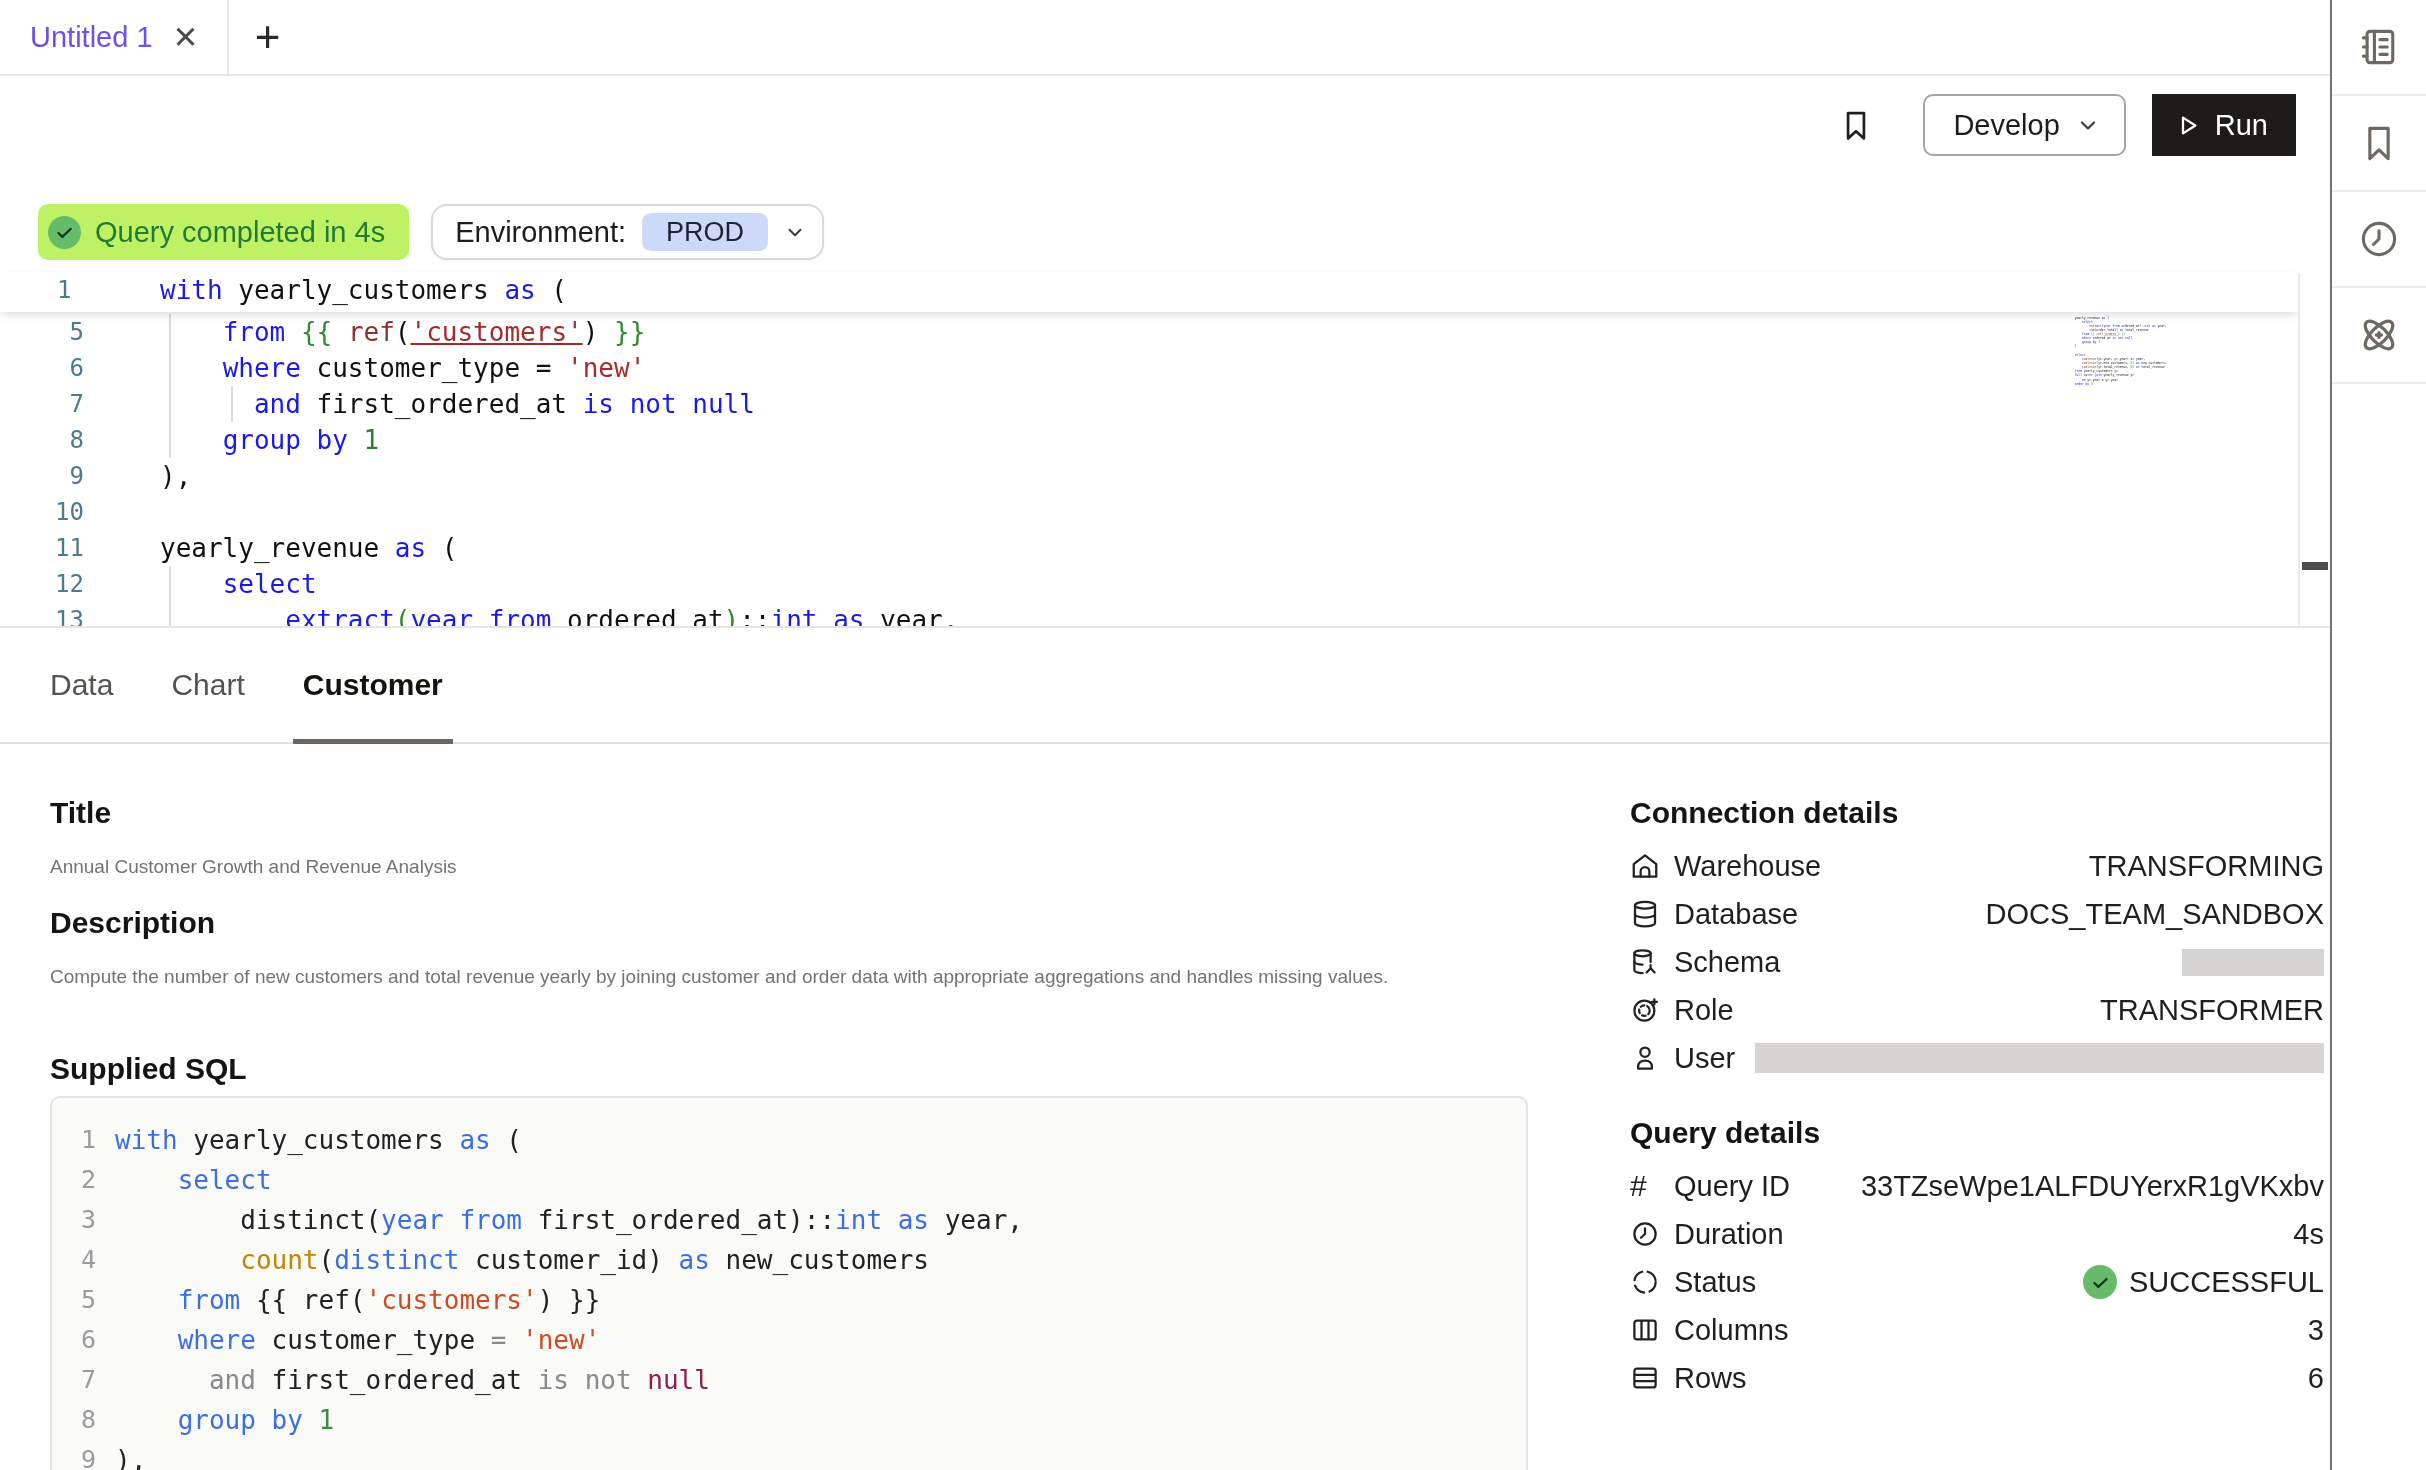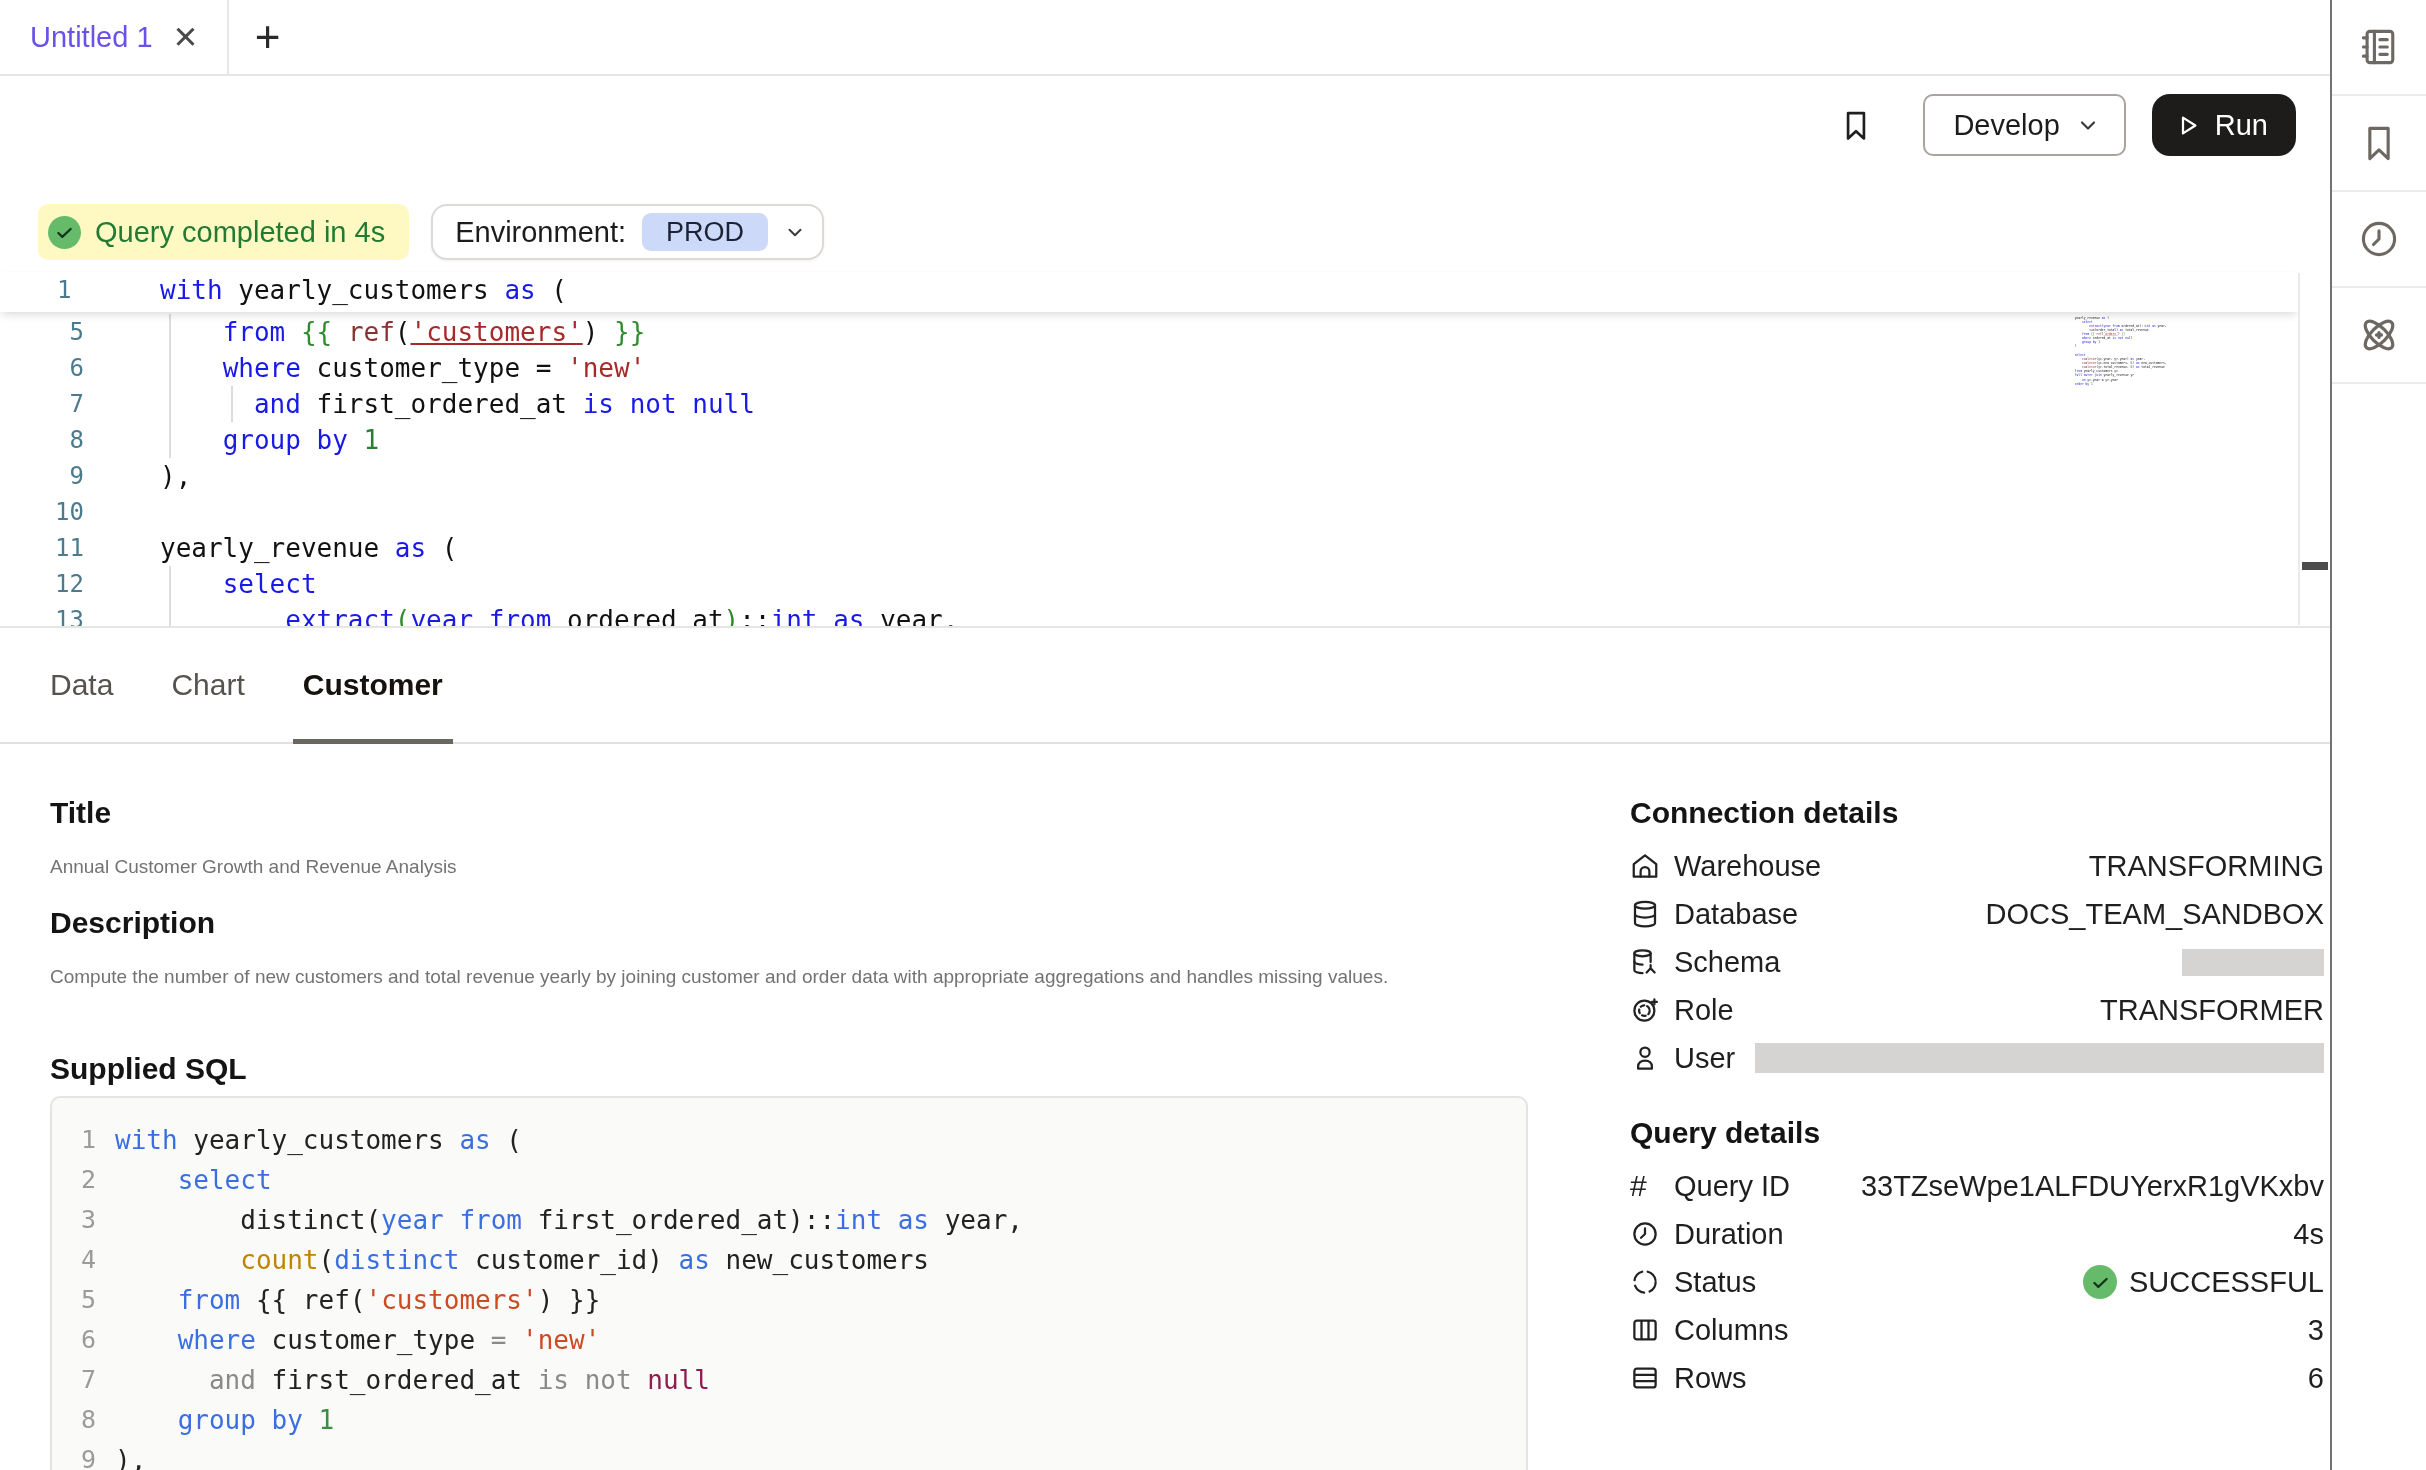--- a/index.html
+++ b/index.html
@@ -12,25 +12,25 @@
   .tabbar { position:absolute; top:0; left:0; right:0; height:76px; border-bottom:2px solid #e8e6e4; display:flex; align-items:stretch; }
   .tab { display:flex; align-items:center; gap:20px; padding:0 28px 0 30px; border-right:2px solid #e8e6e4; }
   .tab-label { color:#6a52e8; font-size:29px; font-weight:500; }
   .tab-close { font-size:31px; color:#4a4a4a; line-height:1; }
   .newtab { width:78px; display:flex; align-items:center; justify-content:center; font-size:44px; font-weight:300; color:#2a2a2a; }
 
   
   .toolbar { position:absolute; top:76px; left:0; right:0; height:98px; display:flex; align-items:center; justify-content:flex-end; padding-right:34px; }
   .icon-btn { background:none; border:none; display:flex; align-items:center; margin-right:48px; cursor:pointer; }
   .btn-develop { display:flex; align-items:center; gap:16px; height:62px; padding:0 24px 0 28px; border:2px solid #a9a49e; border-radius:10px; background:#fff; font-size:29px; color:#1c1c1c; margin-right:26px; font-family:inherit; }
-  .btn-run { display:flex; align-items:center; gap:14px; height:62px; padding:0 28px 0 22px; border:none; border-radius:18px; background:#1e1c1a; color:#fff; font-size:29px; font-family:inherit; }
+  .btn-run { display:flex; align-items:center; gap:14px; height:62px; padding:0 28px 0 22px; border:none; border-radius:0; background:#1e1c1a; color:#fff; font-size:29px; font-family:inherit; }
 
   
   .statusrow { position:absolute; top:204px; left:38px; height:56px; display:flex; gap:22px; align-items:center; }
-  .pill-success { display:flex; align-items:center; gap:14px; height:56px; padding:0 24px 0 10px; background:#fef9c3; border-radius:10px; color:#227a33; font-size:29px; font-weight:500; }
+  .pill-success { display:flex; align-items:center; gap:14px; height:56px; padding:0 24px 0 10px; background:#bef264; border-radius:10px; color:#227a33; font-size:29px; font-weight:500; }
   .check-circle { width:33px; height:33px; border-radius:50%; background:#66bb6a; display:flex; align-items:center; justify-content:center; flex:0 0 auto; }
   .env-btn { display:flex; align-items:center; gap:16px; height:56px; padding:0 16px 0 22px; background:#fff; border:2px solid #dcd9d6; border-radius:16px; box-shadow:0 1px 3px rgba(0,0,0,.06); font-size:29px; color:#1c1c1c; font-family:inherit; }
   .prod-pill { background:#ccd9f8; color:#1d2336; font-size:27px; font-weight:500; height:38px; display:flex; align-items:center; padding:0 24px; border-radius:9px; }
 
   
   .editor-wrap { position:absolute; top:270px; left:0; right:0; height:358px; border-bottom:2px solid #e7e5e3; background:#fff; overflow:hidden; }
   .cm { font-family:"DejaVu Sans Mono", monospace; font-size:26px; }
   .cl { display:flex; height:36px; line-height:36px; white-space:pre; }
   .g { width:84px; flex:0 0 auto; text-align:right; color:#4c7b8d; font-size:24px; }
   .t { margin-left:76px; }

